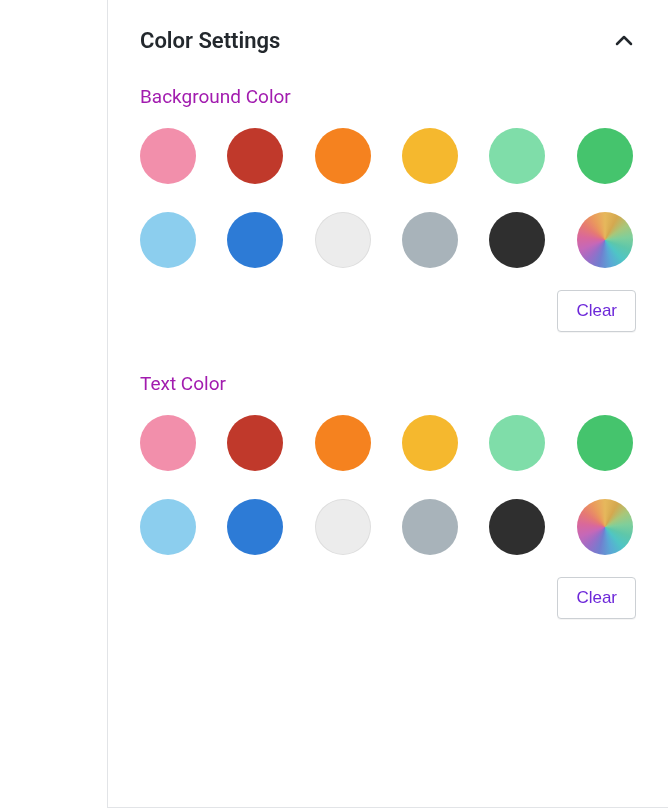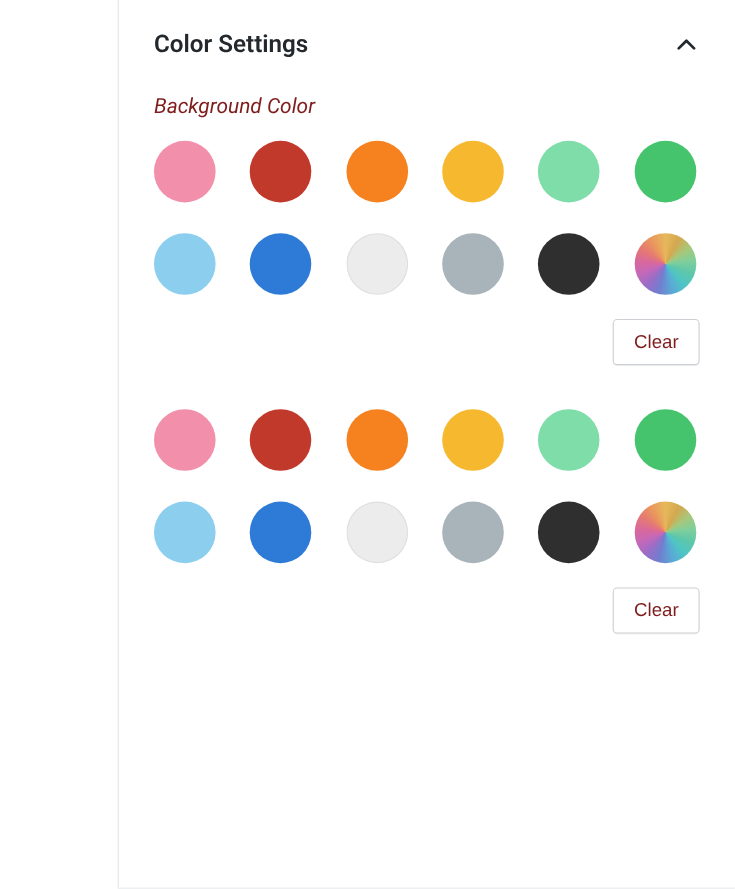--- a/index.html
+++ b/index.html
@@ -44,23 +44,22 @@
       font-size: 22px;
       font-weight: 600;
       color: #23282d;
     }
     .chevron {
       width: 24px;
       height: 24px;
     }
     .section-label {
       font-size: 19px;
-      color: #7f1d1d;
+      color: #a21caf;
       margin-bottom: 20px;
-      font-style: italic;
     }
     .swatch-grid {
       display: grid;
       grid-template-columns: repeat(6, 1fr);
       gap: 28px 28px;
       margin-bottom: 22px;
     }
     .swatch {
       width: 56px;
       height: 56px;
@@ -80,21 +79,21 @@
     .swatch-lightgray {
       box-shadow: inset 0 0 0 1px rgba(0,0,0,0.06);
     }
     .clear-row {
       display: flex;
       justify-content: flex-end;
       margin-bottom: 40px;
     }
     .clear-btn {
       font-size: 17px;
-      color: #7f1d1d;
+      color: #6d28d9;
       background: #fff;
       border: 1px solid #ccd0d4;
       border-radius: 4px;
       padding: 10px 18px;
       cursor: pointer;
       box-shadow: 0 1px 0 rgba(0,0,0,0.04);
     }
   </style>
 </head>
 <body>
@@ -124,20 +123,21 @@
       <button class="swatch" style="background:#2d7bd6"></button>
       <button class="swatch swatch-lightgray" style="background:#ececec"></button>
       <button class="swatch" style="background:#a8b3ba"></button>
       <button class="swatch" style="background:#2f2f2f"></button>
       <button class="swatch swatch-custom"></button>
     </div>
     <div class="clear-row">
       <button class="clear-btn">Clear</button>
     </div>
 
+    <div class="section-label">Text Color</div>
     <div class="swatch-grid">
       <button class="swatch" style="background:#f28fab"></button>
       <button class="swatch" style="background:#c0392b"></button>
       <button class="swatch" style="background:#f5821f"></button>
       <button class="swatch" style="background:#f5b82e"></button>
       <button class="swatch" style="background:#7fdda9"></button>
       <button class="swatch" style="background:#45c46d"></button>
       <button class="swatch" style="background:#8cceee"></button>
       <button class="swatch" style="background:#2d7bd6"></button>
       <button class="swatch swatch-lightgray" style="background:#ececec"></button>

